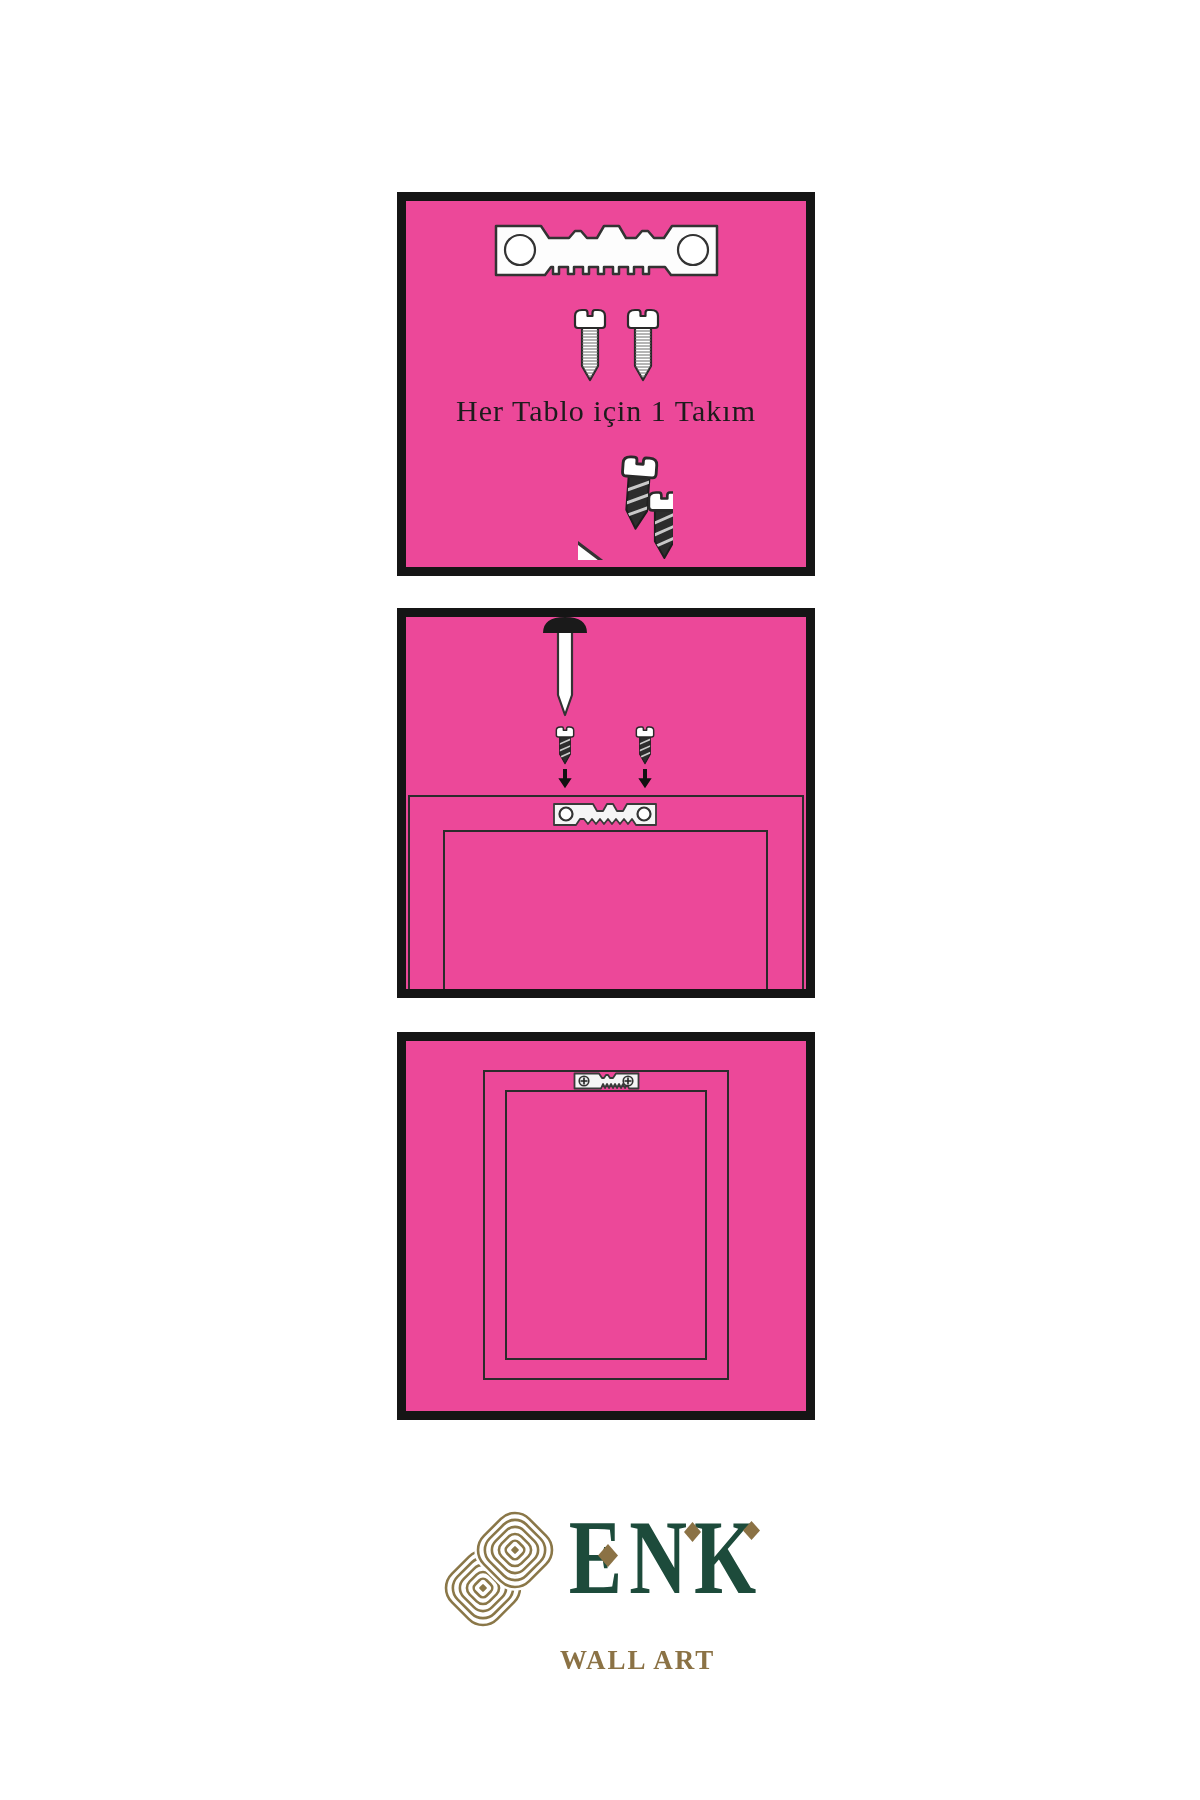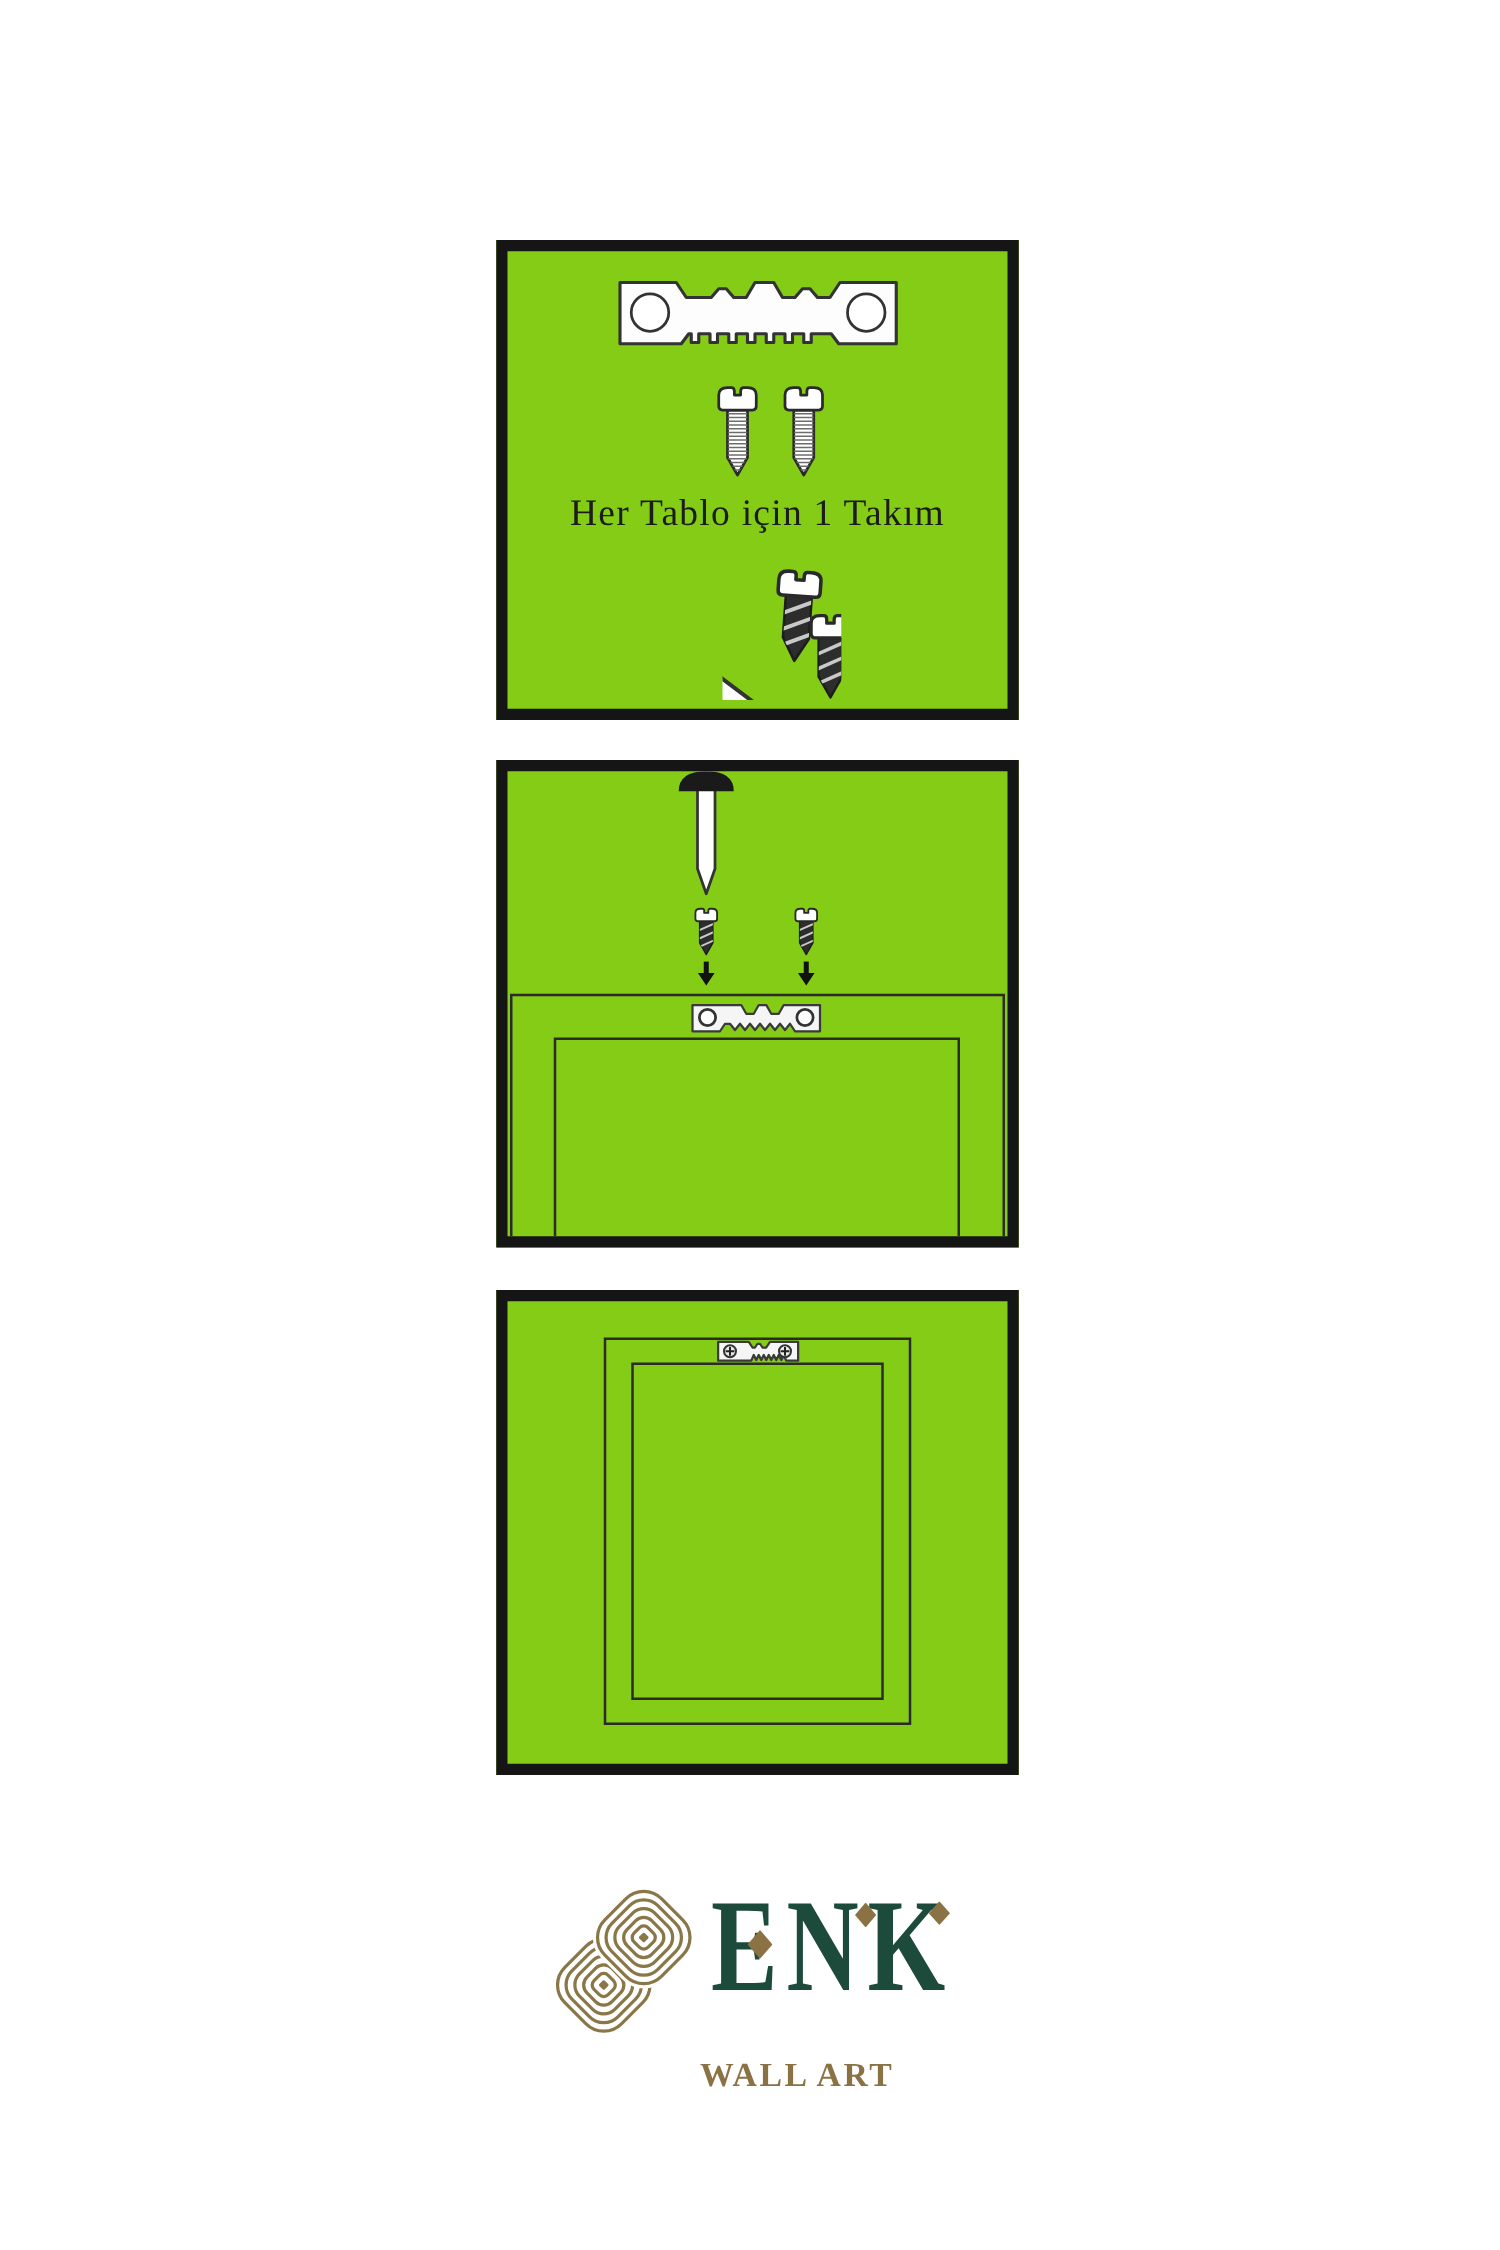--- a/index.html
+++ b/index.html
@@ -1,21 +1,21 @@
 <!DOCTYPE html>
 <html style="--green: #1d4b3b; --gold: #8b7245; --knot: #8a7748; --ink: #151515; --line: #2b2b2b;"><head>
 <meta charset="utf-8">
 <style>
   :root{ --green:#1d4b3b; --gold:#8b7245; --knot:#8a7748; --ink:#151515; --line:#2b2b2b; }
   *{margin:0;padding:0;box-sizing:content-box;}
   html,body{width:1200px;height:1800px;background:#ffffff;position:relative;
     font-family:"Liberation Sans", sans-serif;}
   .abs{position:absolute;}
   .panel{position:absolute;left:397px;width:400px;border:9px solid var(--ink);
-    background:#84cc16;overflow:hidden;}
+    background:#ec4899;overflow:hidden;}
   #panel1{top:192px;height:366px;}
   #panel2{top:608px;height:372px;}
   #panel3{top:1032px;height:370px;}
   .caption{position:absolute;left:0;top:193px;width:100%;text-align:center;
     font-family:"Liberation Serif", serif;font-weight:400;font-size:30px;
     letter-spacing:1px;color:#1c1c1c;}
   .frame-rect{position:absolute;border:2px solid var(--line);background:transparent;}
   .knot-ring{fill:none;stroke:var(--knot);stroke-width:2.6px;}
   .knot-halo{fill:none;stroke:#ffffff;stroke-width:7.5px;}
   .knot-dot{fill:var(--knot);}

